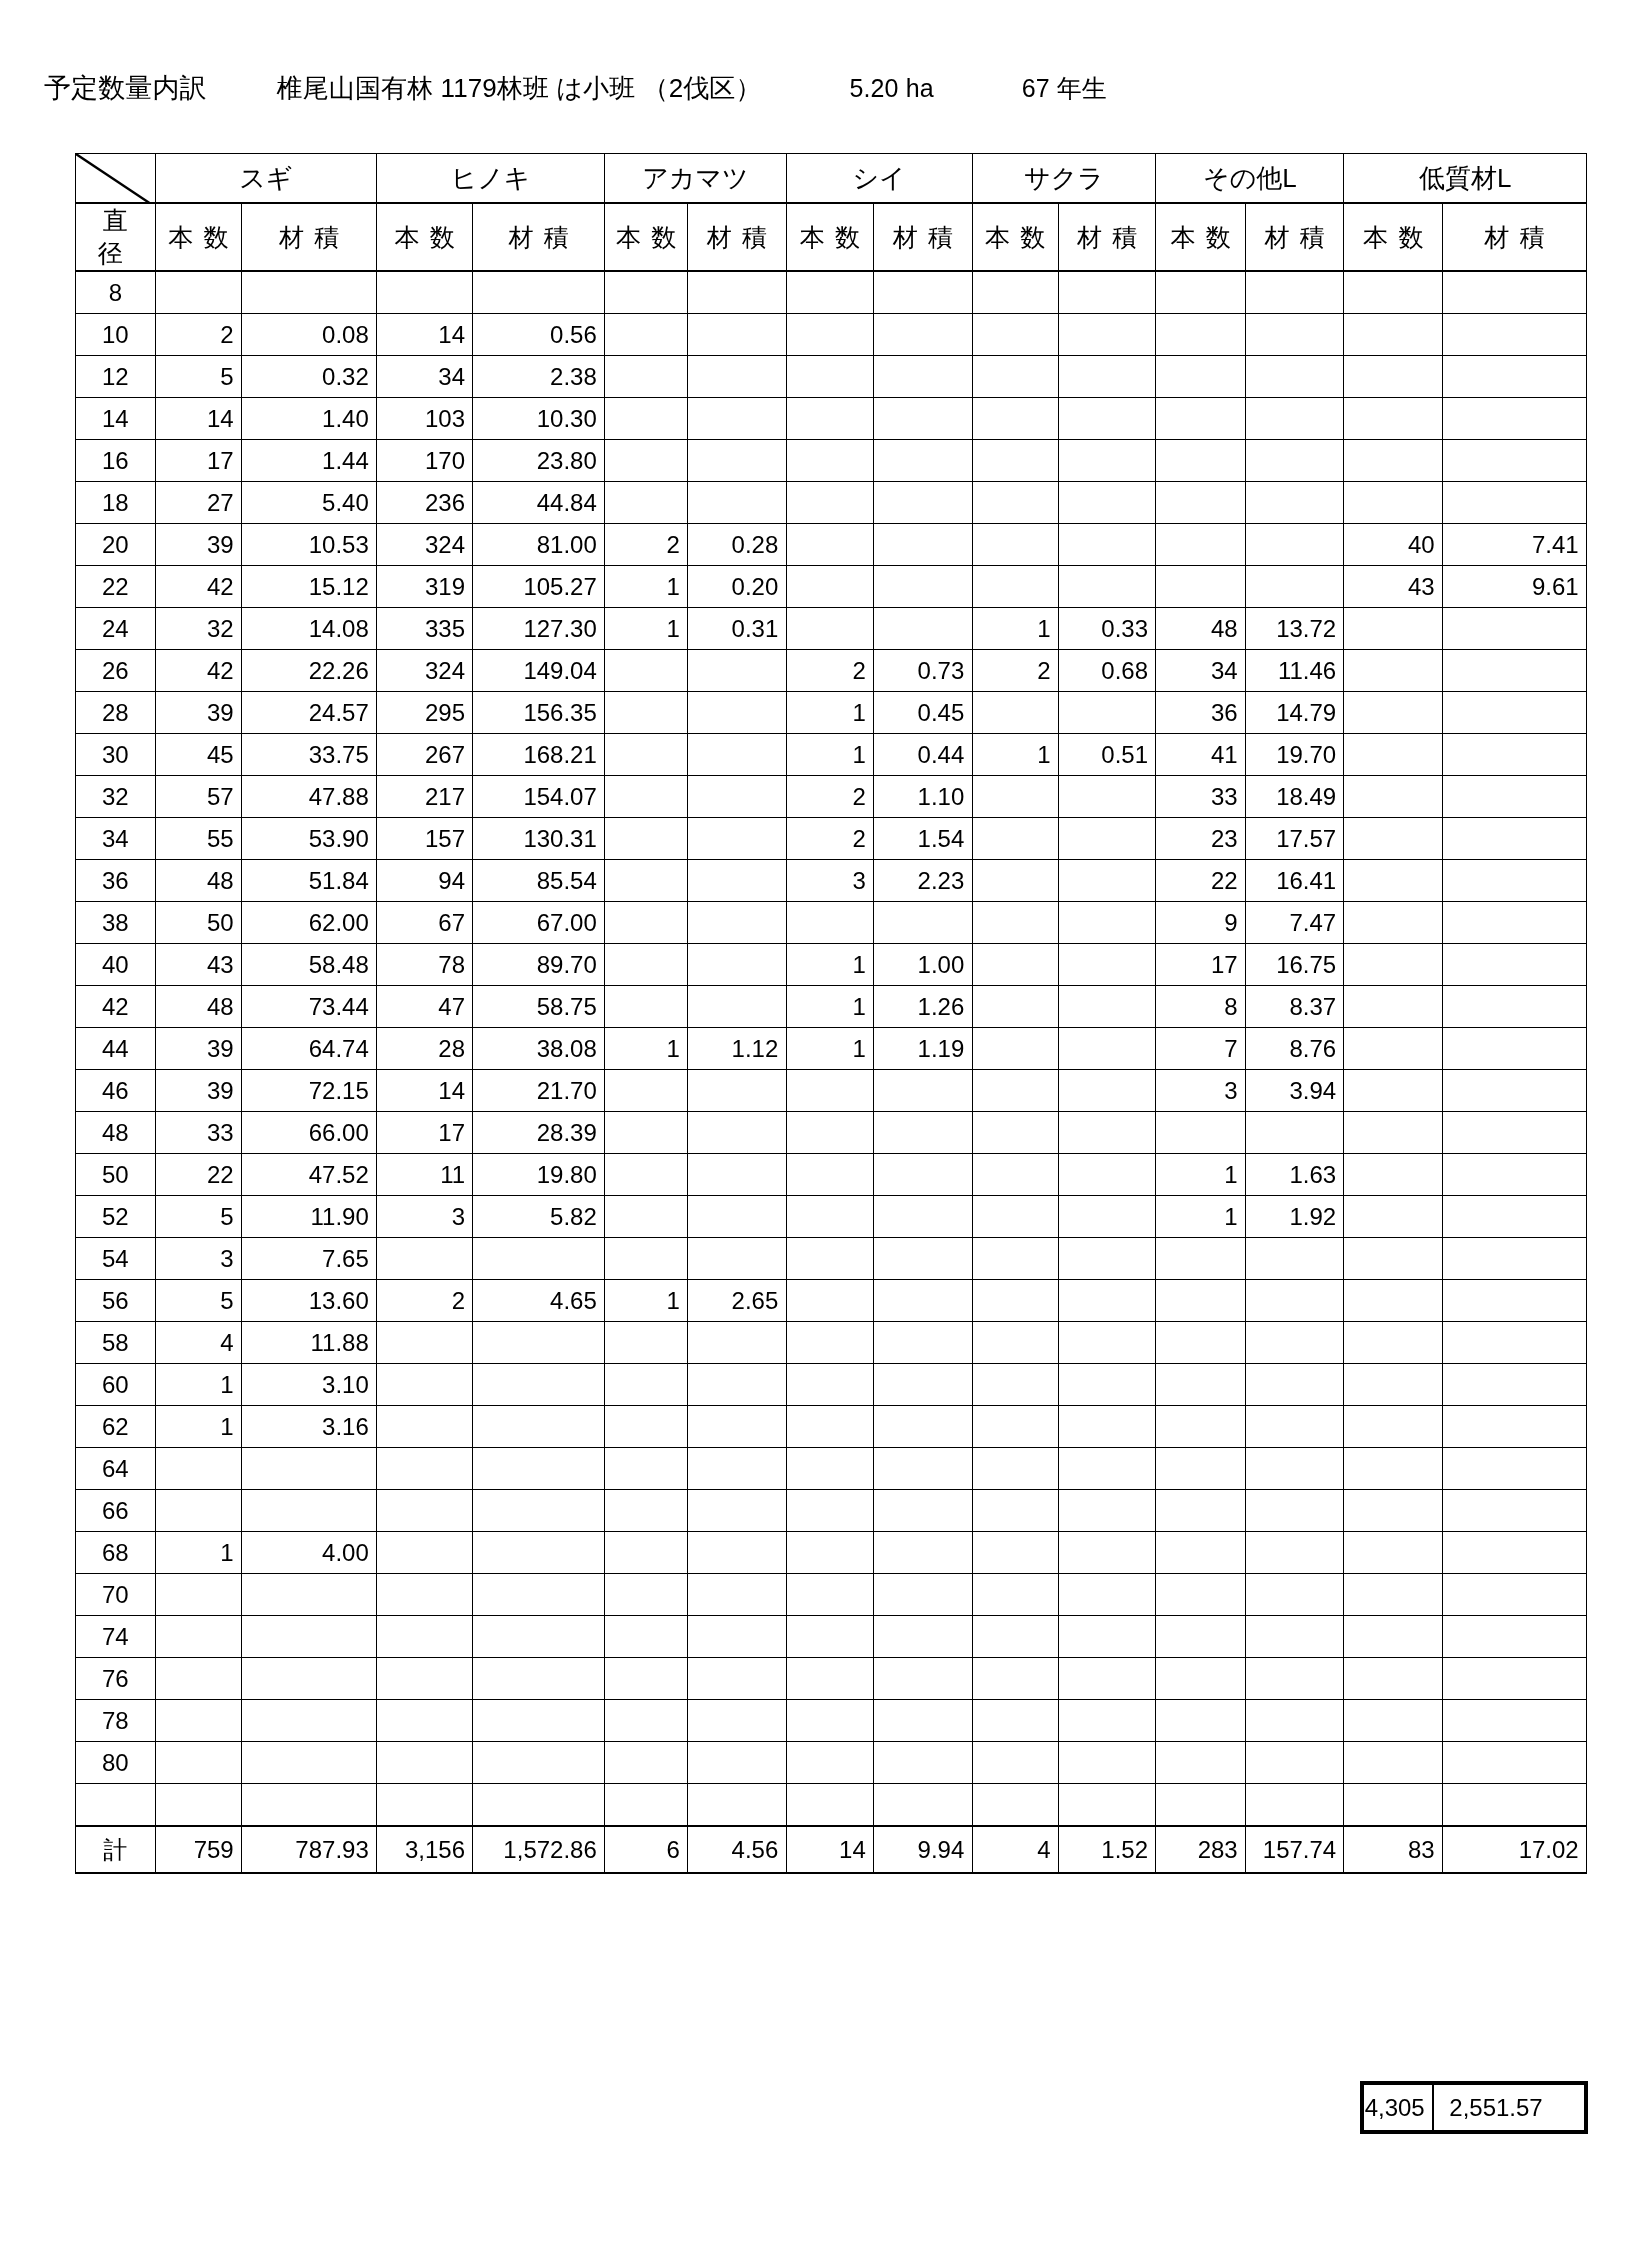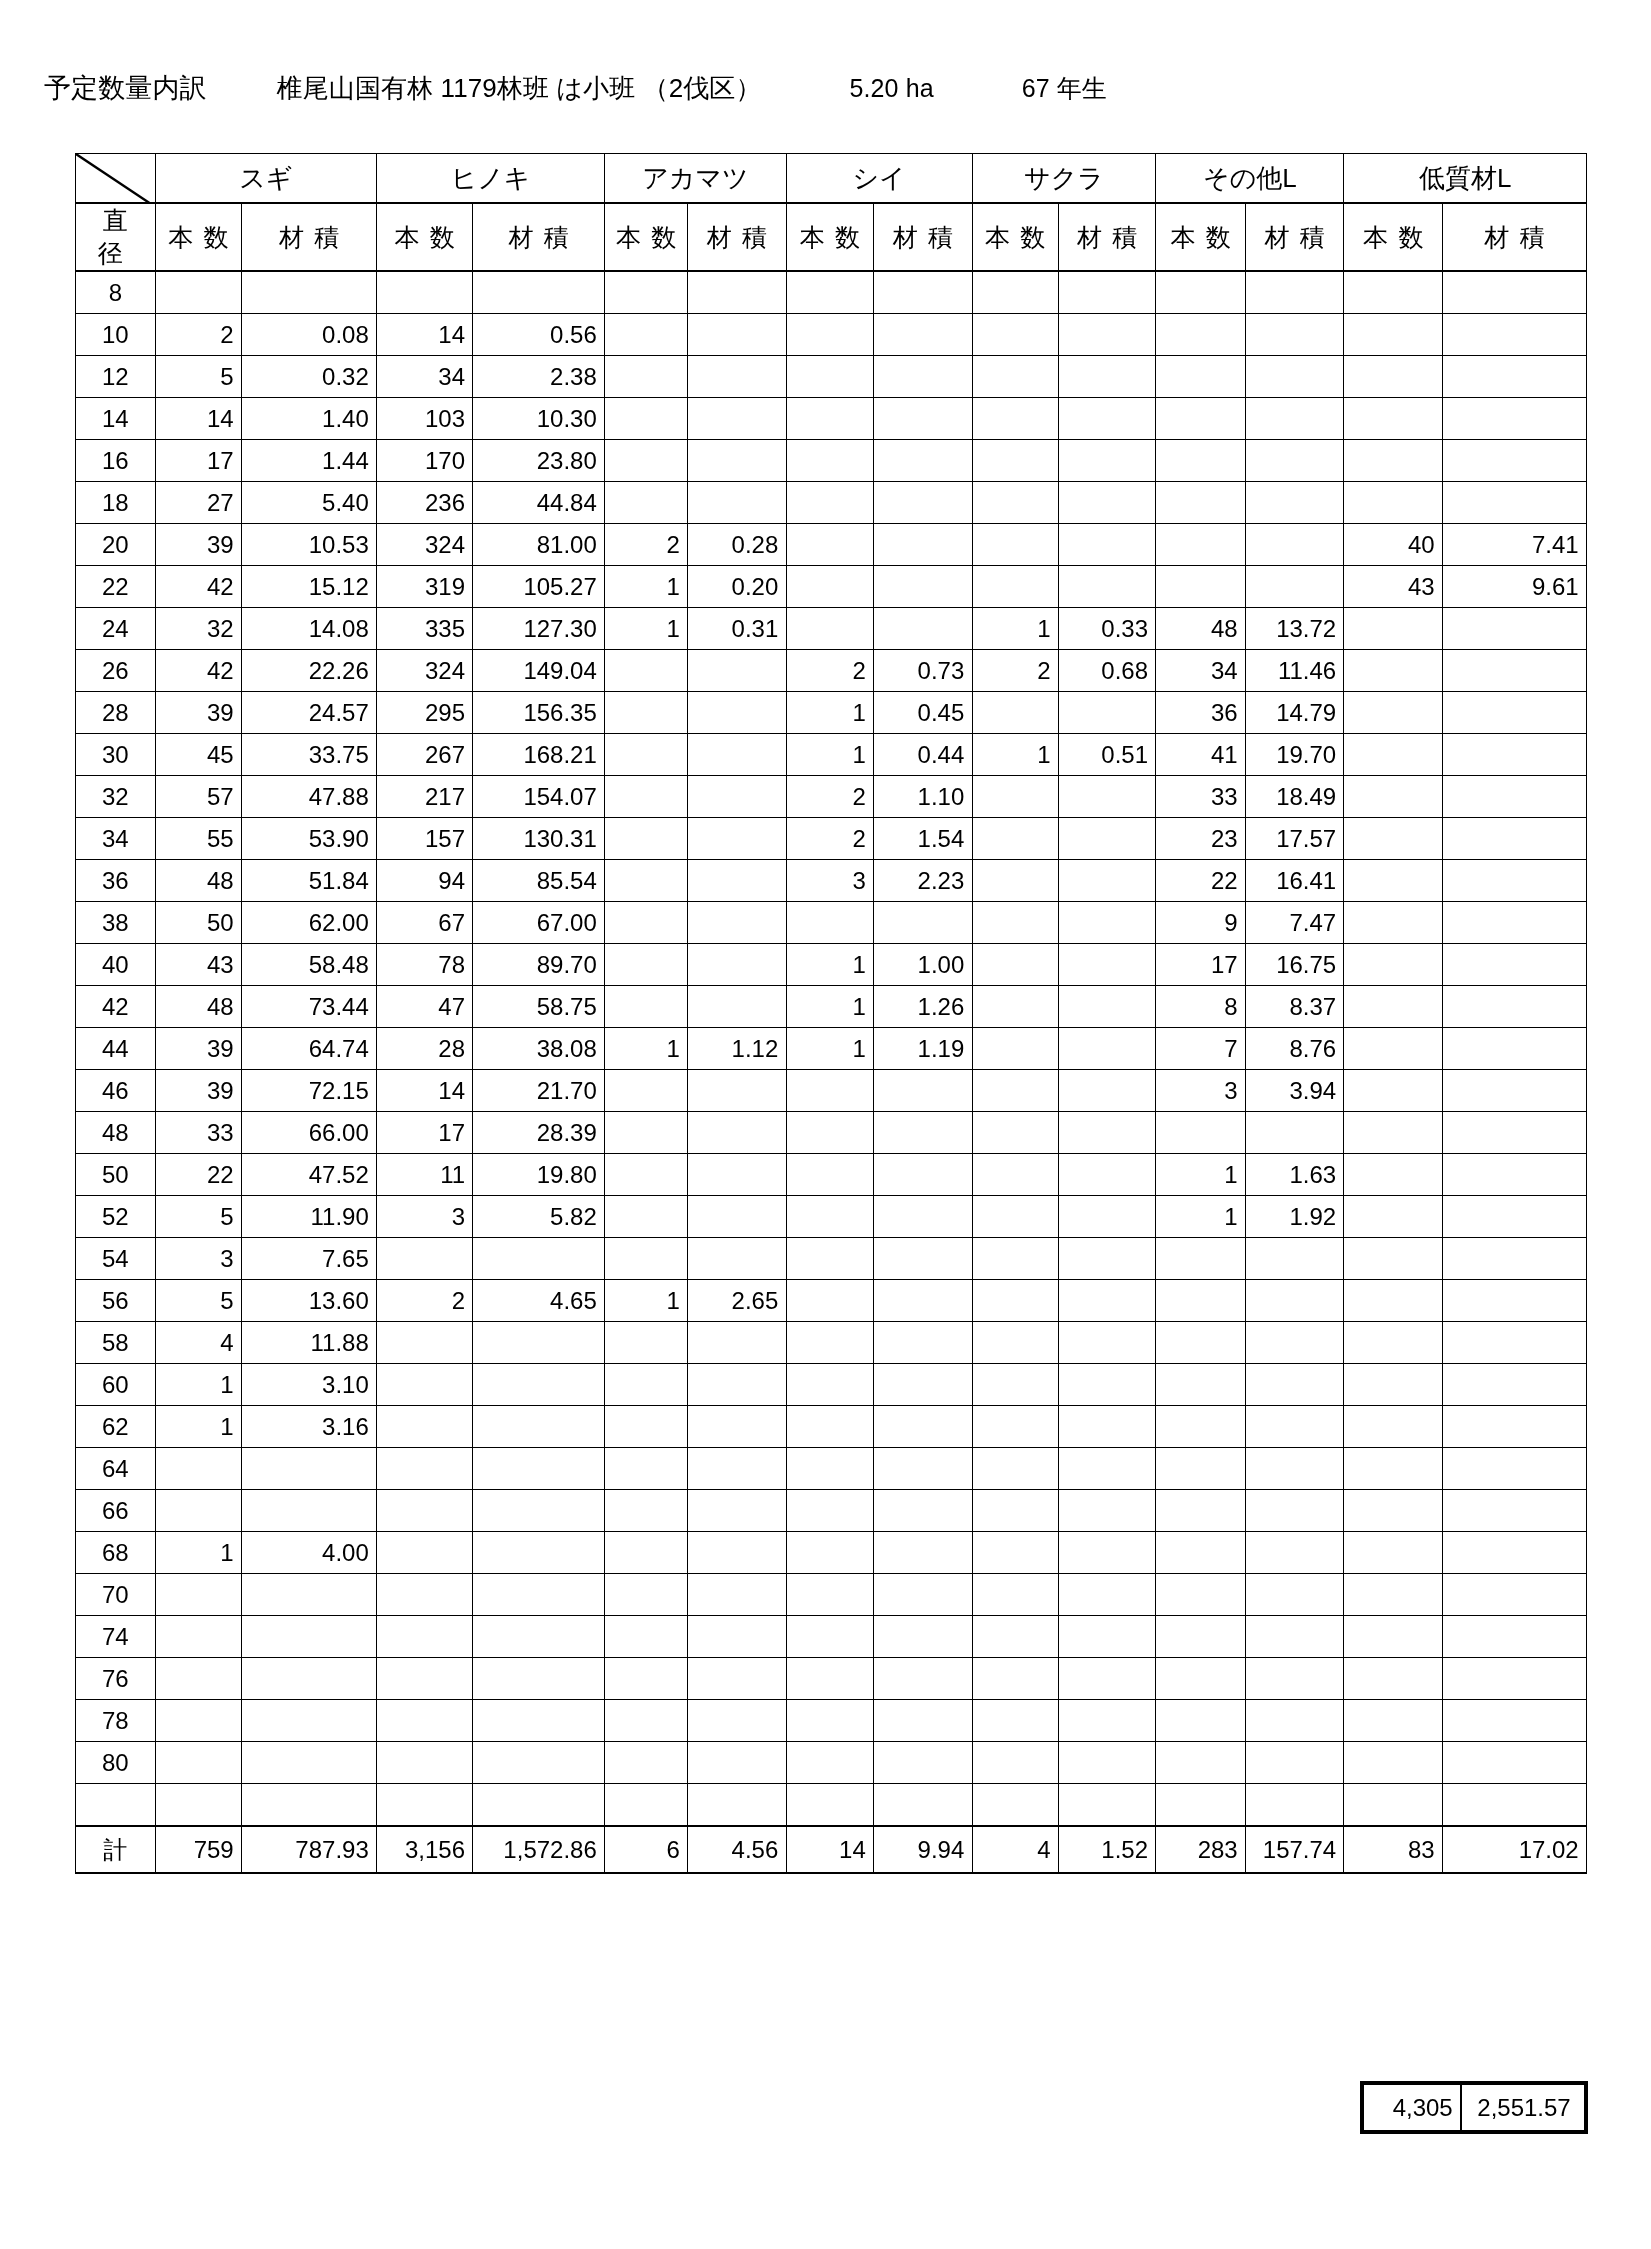--- a/index.html
+++ b/index.html
@@ -138,21 +138,21 @@
   .grand-box .gcell {
     display: flex;
     align-items: center;
     justify-content: flex-end;
     font-size: 24px;
     padding-right: 7.3px;
     box-sizing: border-box;
     background: #fff;
   }
   .grand-box .gcell.left {
-    width: 98px;
+    width: 70px;
     border-right: 2.2px solid #000;
   }
   .grand-box .gcell.right {
     width: 116px;
   }
 </style>
 </head>
 <body>
 
 <div id="page">

